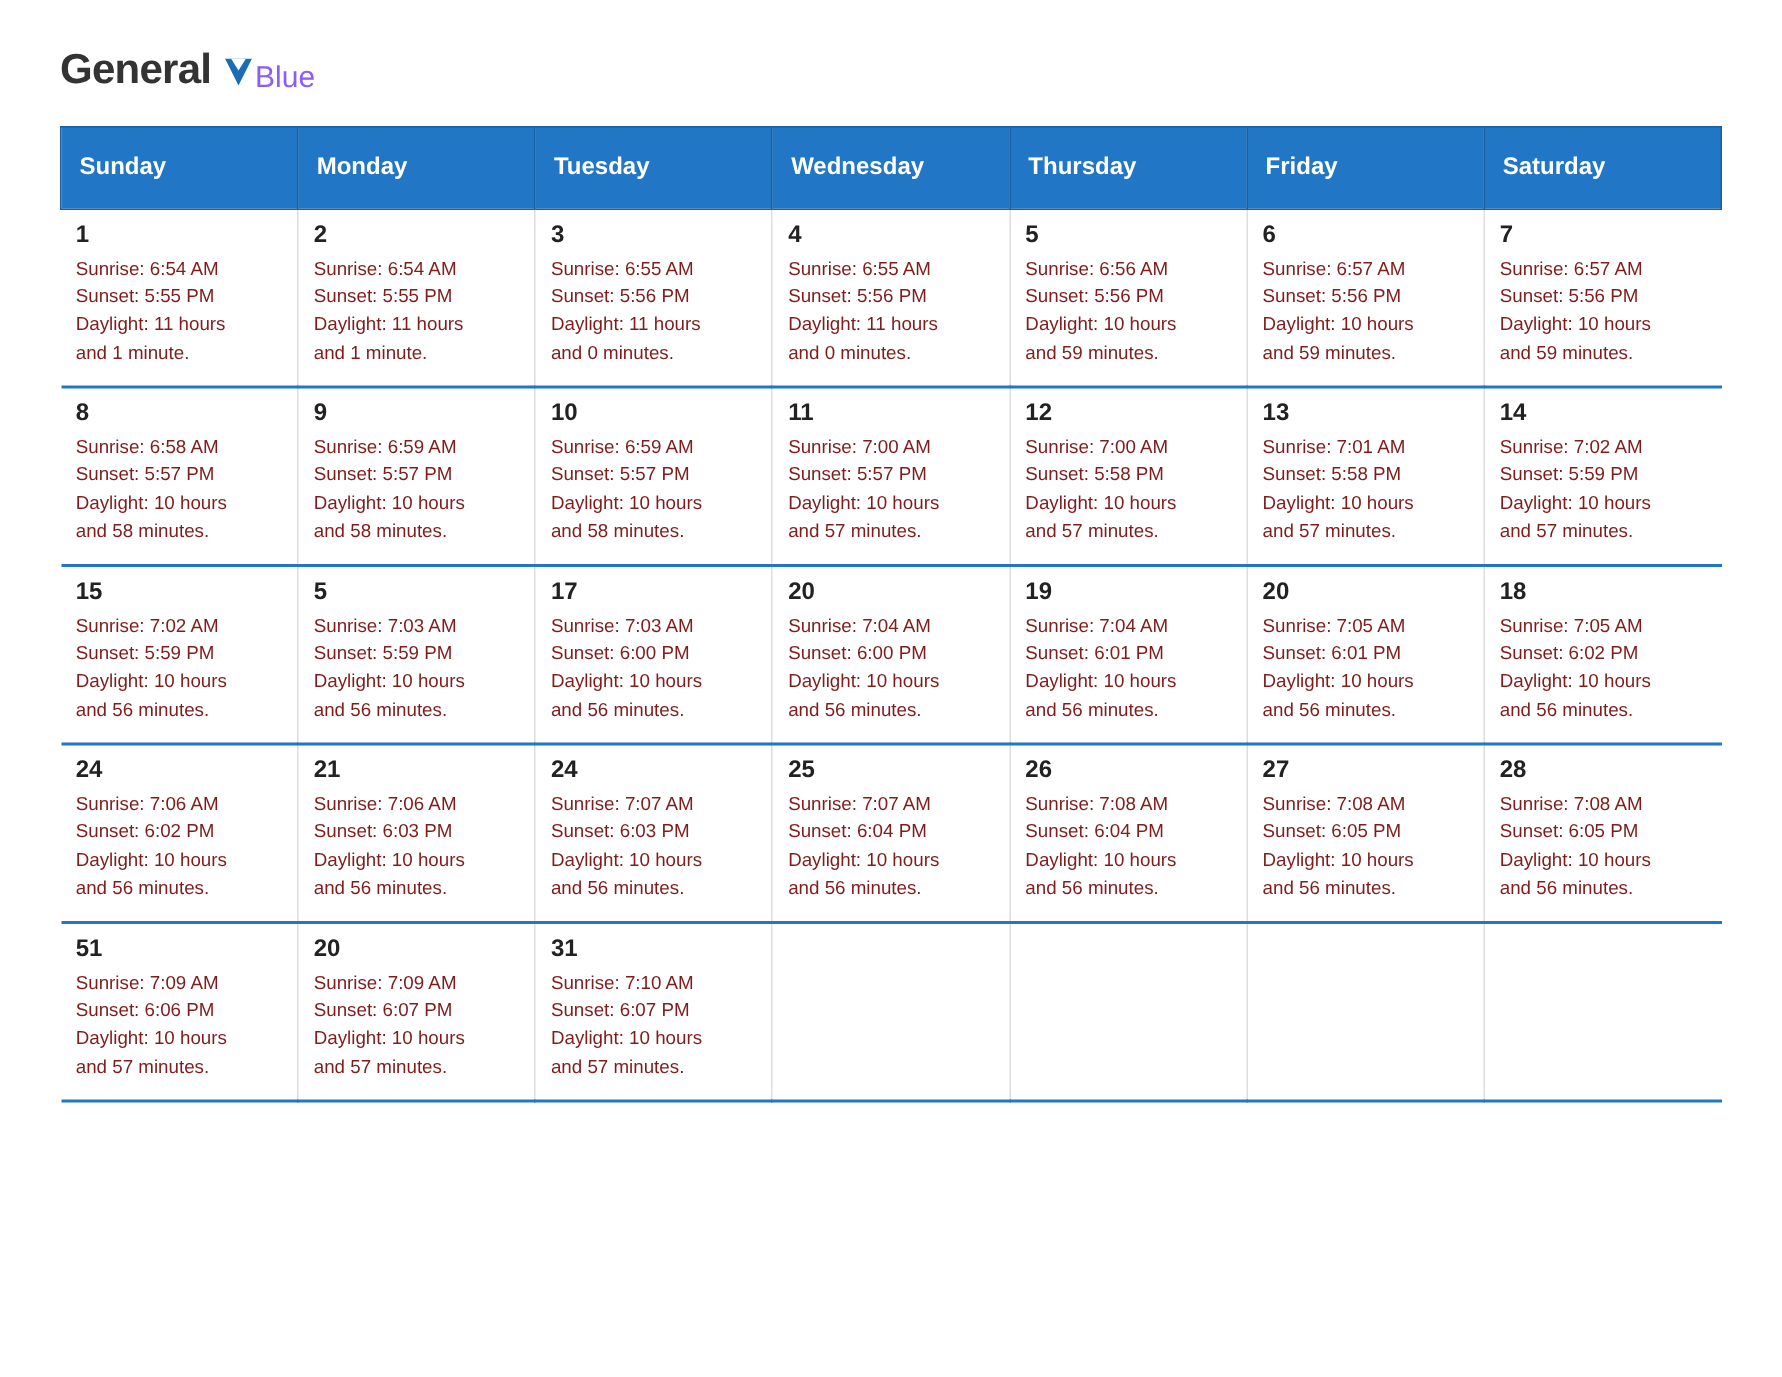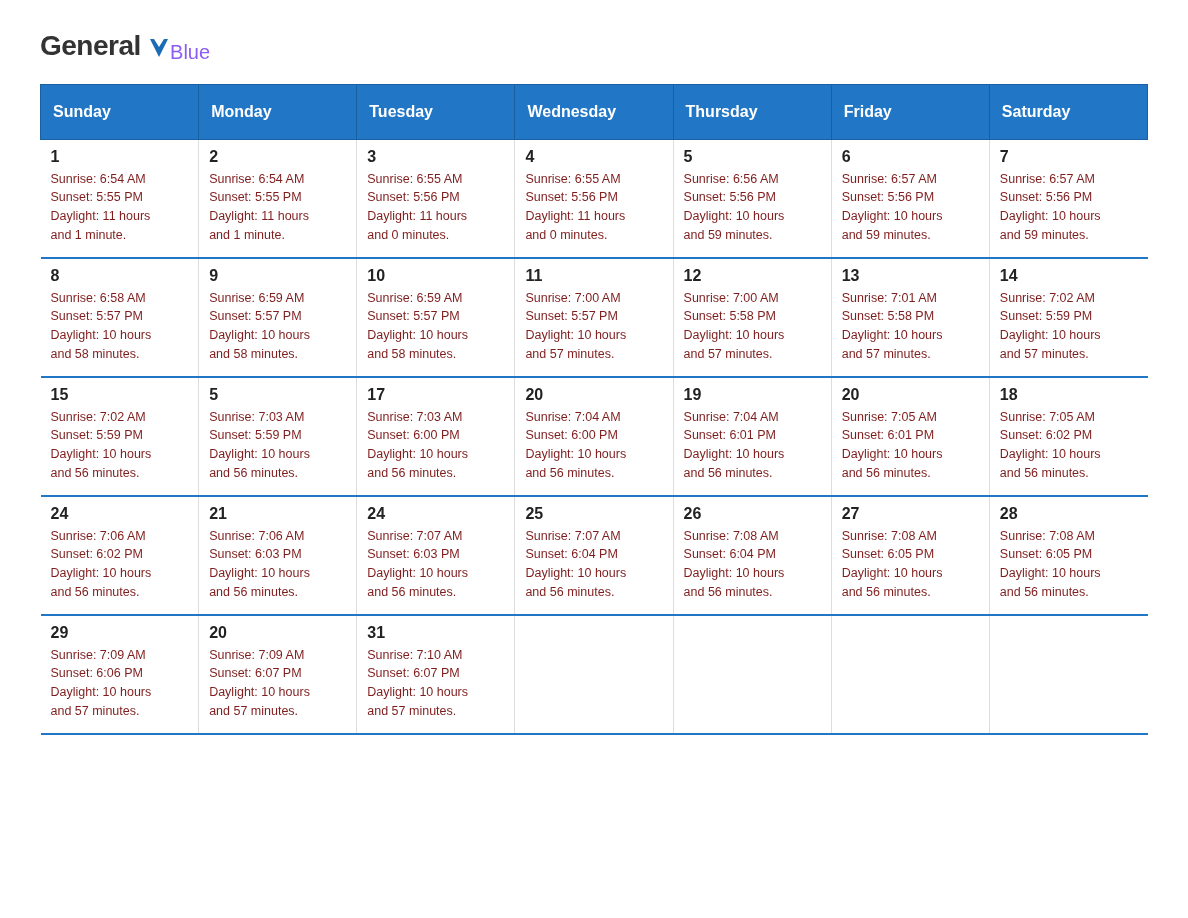--- a/index.html
+++ b/index.html
@@ -241,21 +241,21 @@
           <span class="day-number">27</span>
           <div class="day-info">Sunrise: 7:08 AM<br>Sunset: 6:05 PM<br>Daylight: 10 hours<br>and 56 minutes.</div>
         </td>
         <td>
           <span class="day-number">28</span>
           <div class="day-info">Sunrise: 7:08 AM<br>Sunset: 6:05 PM<br>Daylight: 10 hours<br>and 56 minutes.</div>
         </td>
       </tr>
       <tr>
         <td>
-          <span class="day-number">29</span>
+          <span class="day-number">51</span>
           <div class="day-info">Sunrise: 7:09 AM<br>Sunset: 6:06 PM<br>Daylight: 10 hours<br>and 57 minutes.</div>
         </td>
         <td>
           <span class="day-number">20</span>
           <div class="day-info">Sunrise: 7:09 AM<br>Sunset: 6:07 PM<br>Daylight: 10 hours<br>and 57 minutes.</div>
         </td>
         <td>
           <span class="day-number">31</span>
           <div class="day-info">Sunrise: 7:10 AM<br>Sunset: 6:07 PM<br>Daylight: 10 hours<br>and 57 minutes.</div>
         </td>

